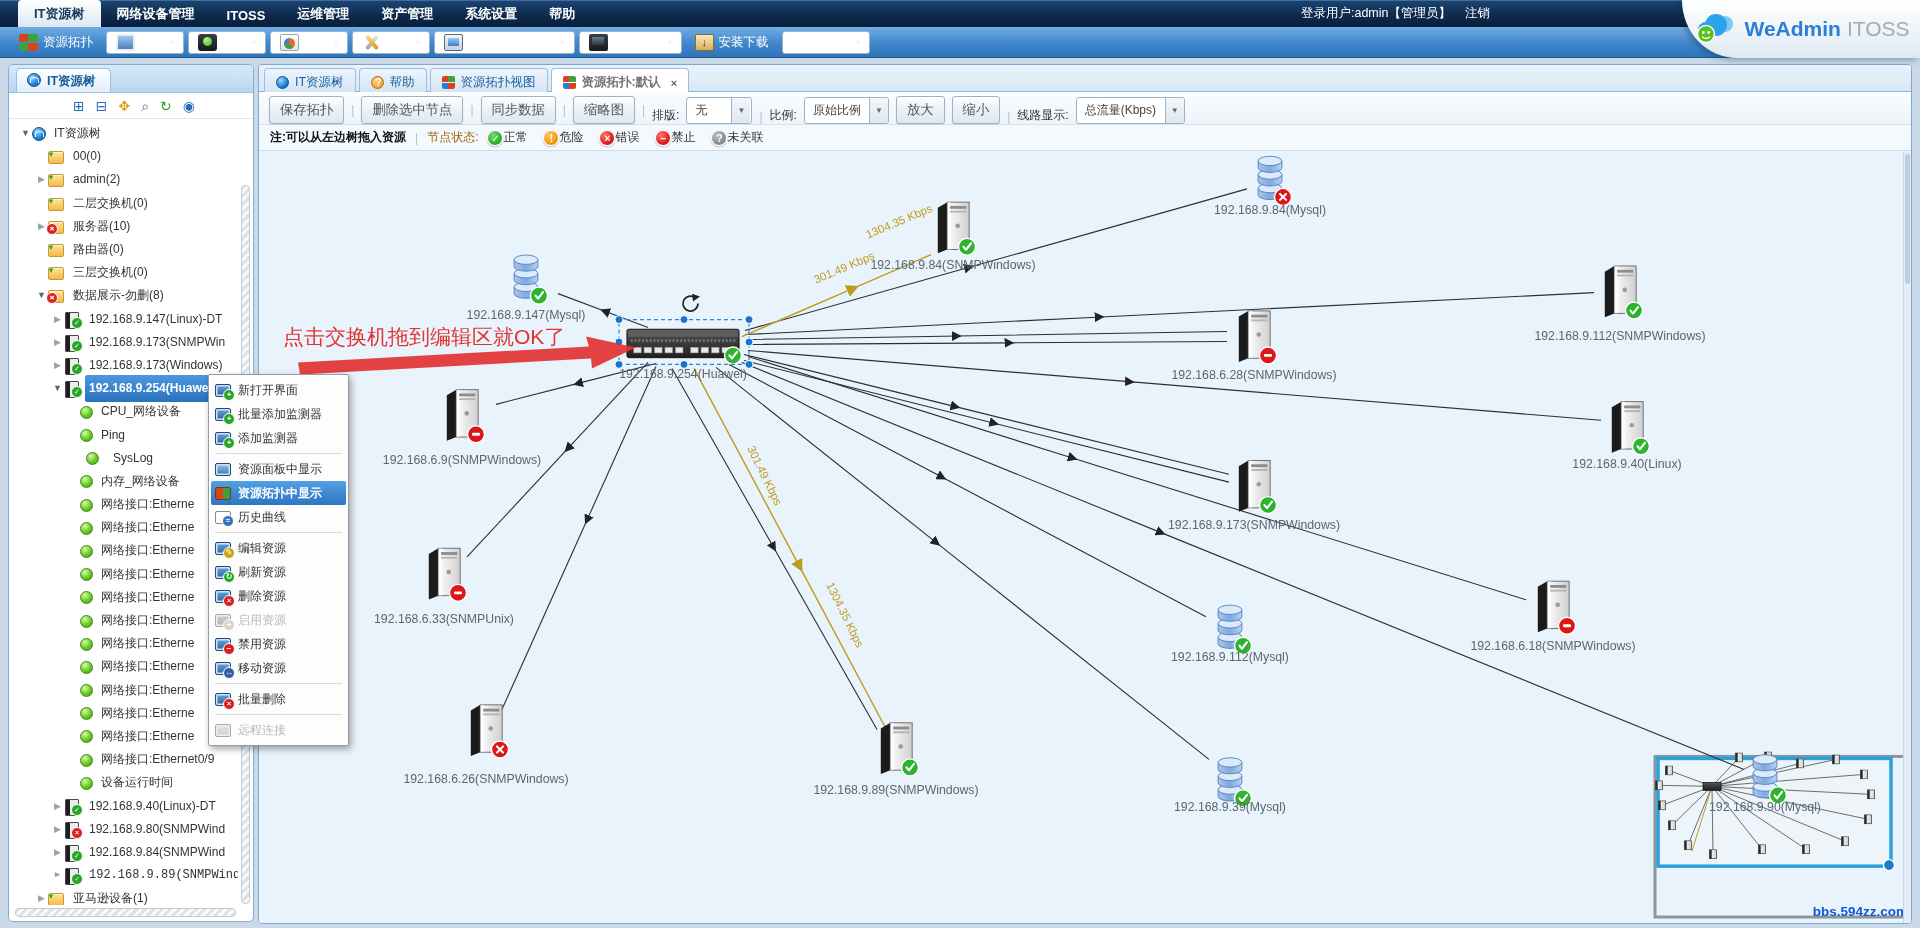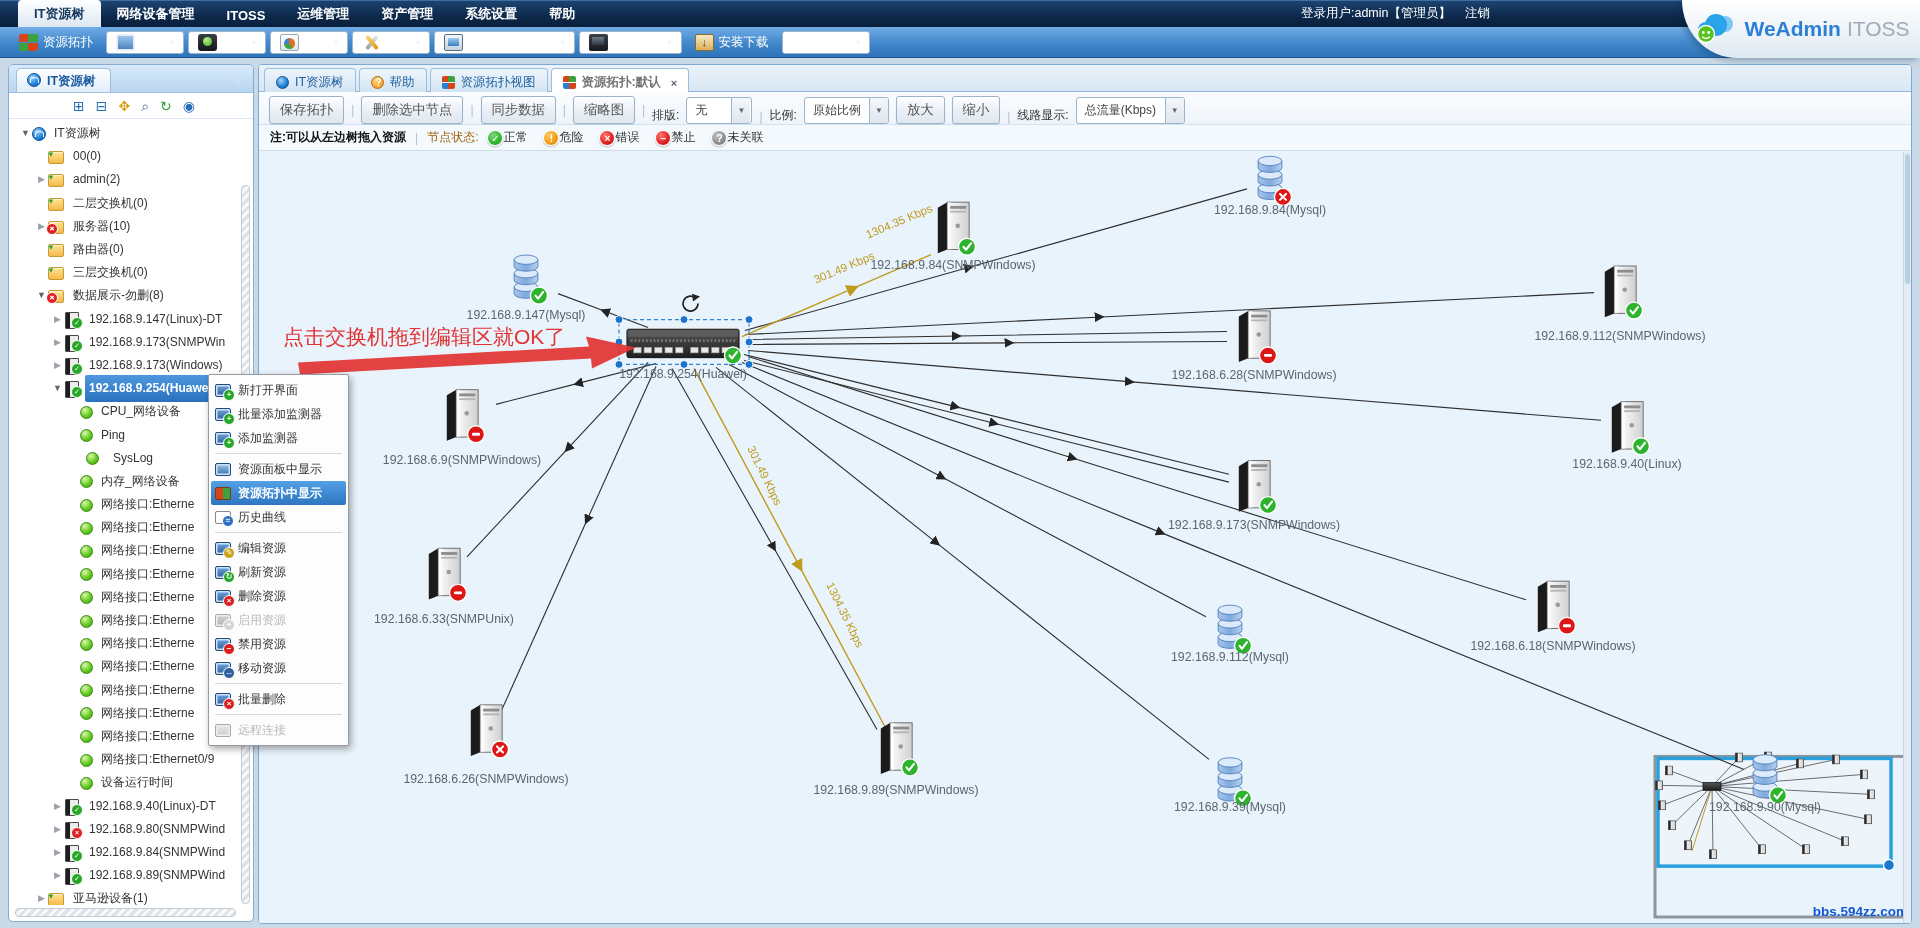--- a/index.html
+++ b/index.html
@@ -433,21 +433,21 @@
       <div class="trow" style="padding-left: 38px;">
         <span class="tarrow arrow-r"></span>
         <span class="ticon i-dev err"></span>
         <span class="tlabel">192.168.9.80(SNMPWind</span>
       </div>
       <div class="trow" style="padding-left: 38px;">
         <span class="tarrow arrow-r"></span>
         <span class="ticon i-dev"></span>
         <span class="tlabel">192.168.9.84(SNMPWind</span>
       </div>
-      <div class="trow" style="padding-left: 38px;">
+      <div class="trow" style="padding-left: 38px; font-family: Liberation Mono, monospace;">
         <span class="tarrow arrow-r"></span>
         <span class="ticon i-dev"></span>
         <span class="tlabel">192.168.9.89(SNMPWind</span>
       </div>
       <div class="trow" style="padding-left: 22px;">
         <span class="tarrow arrow-r"></span>
         <span class="ticon i-folder"></span>
         <span class="tlabel">亚马逊设备(1)</span>
       </div>
     </div>

